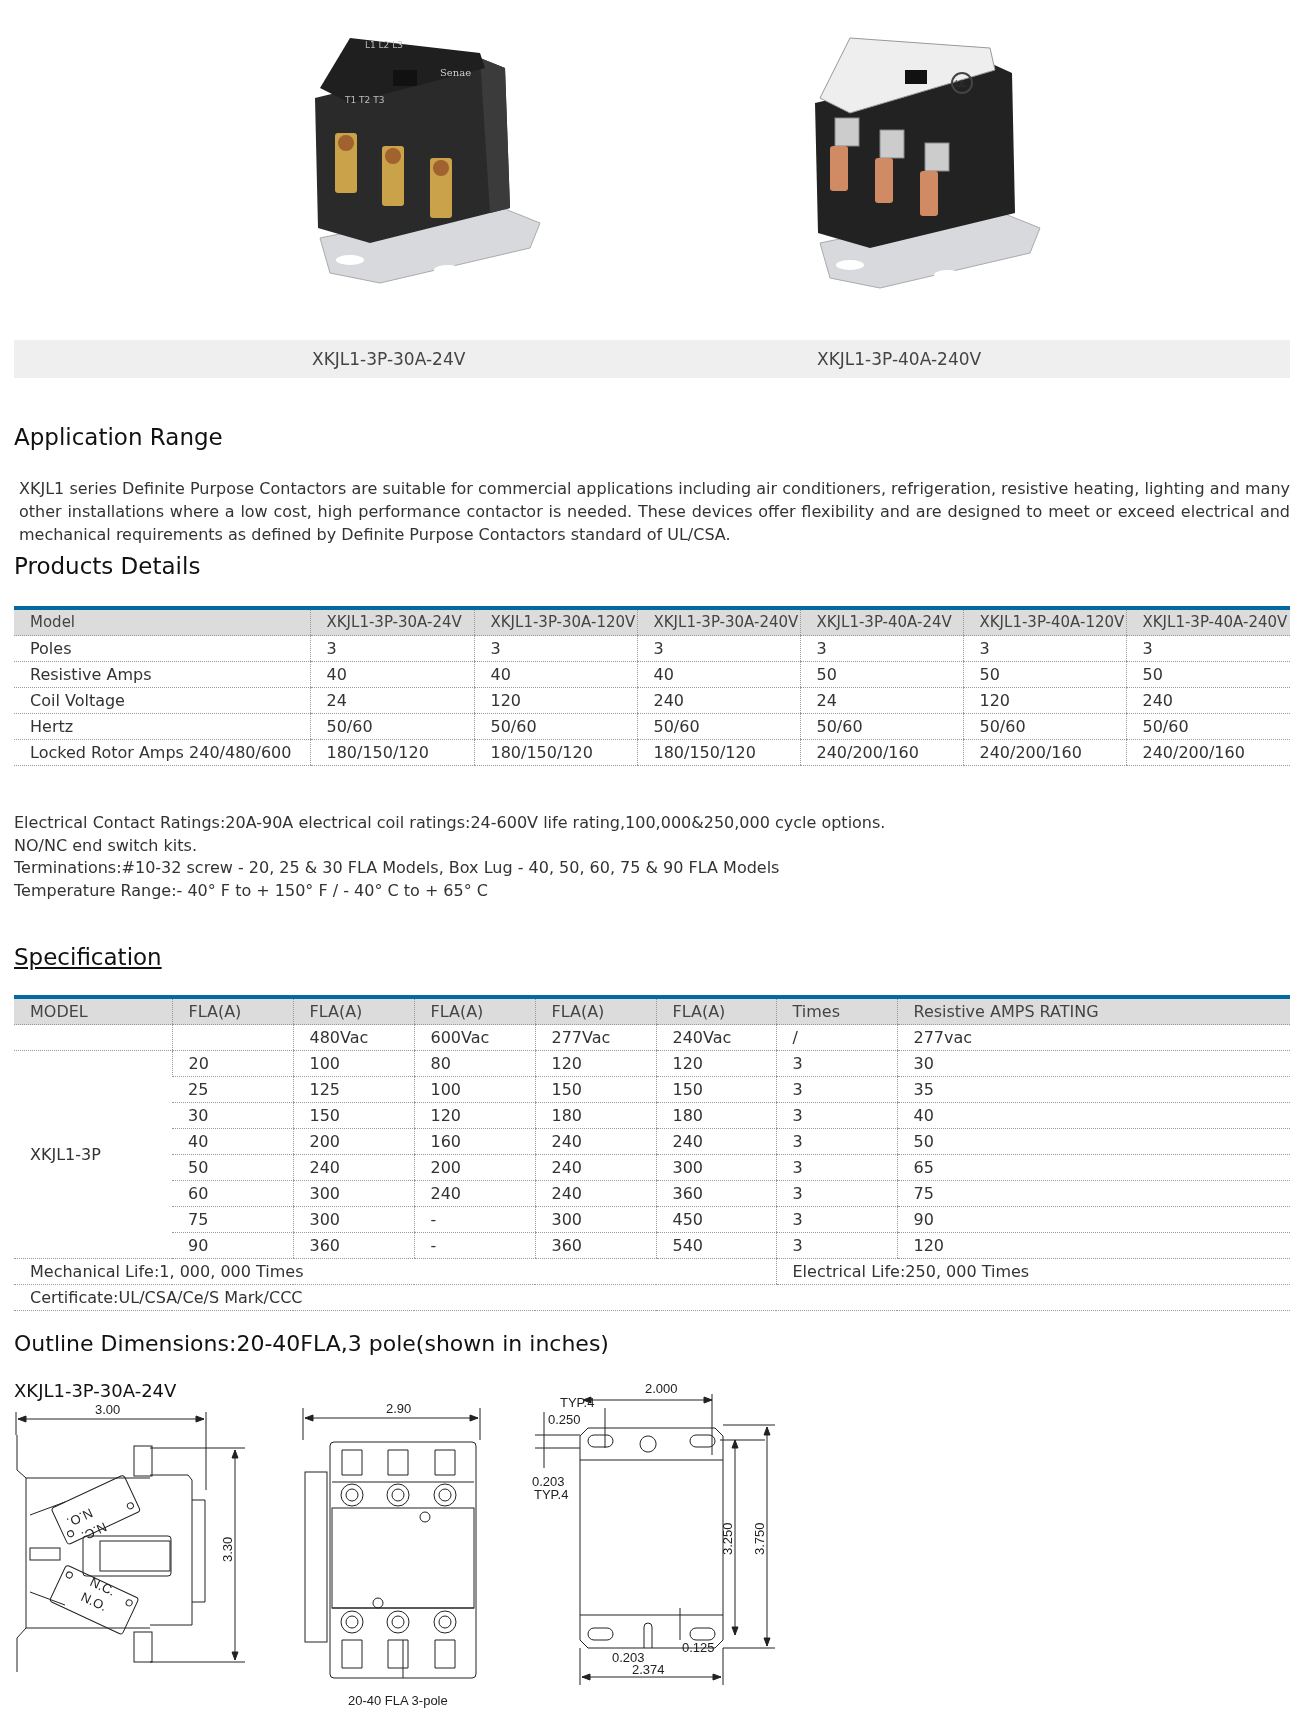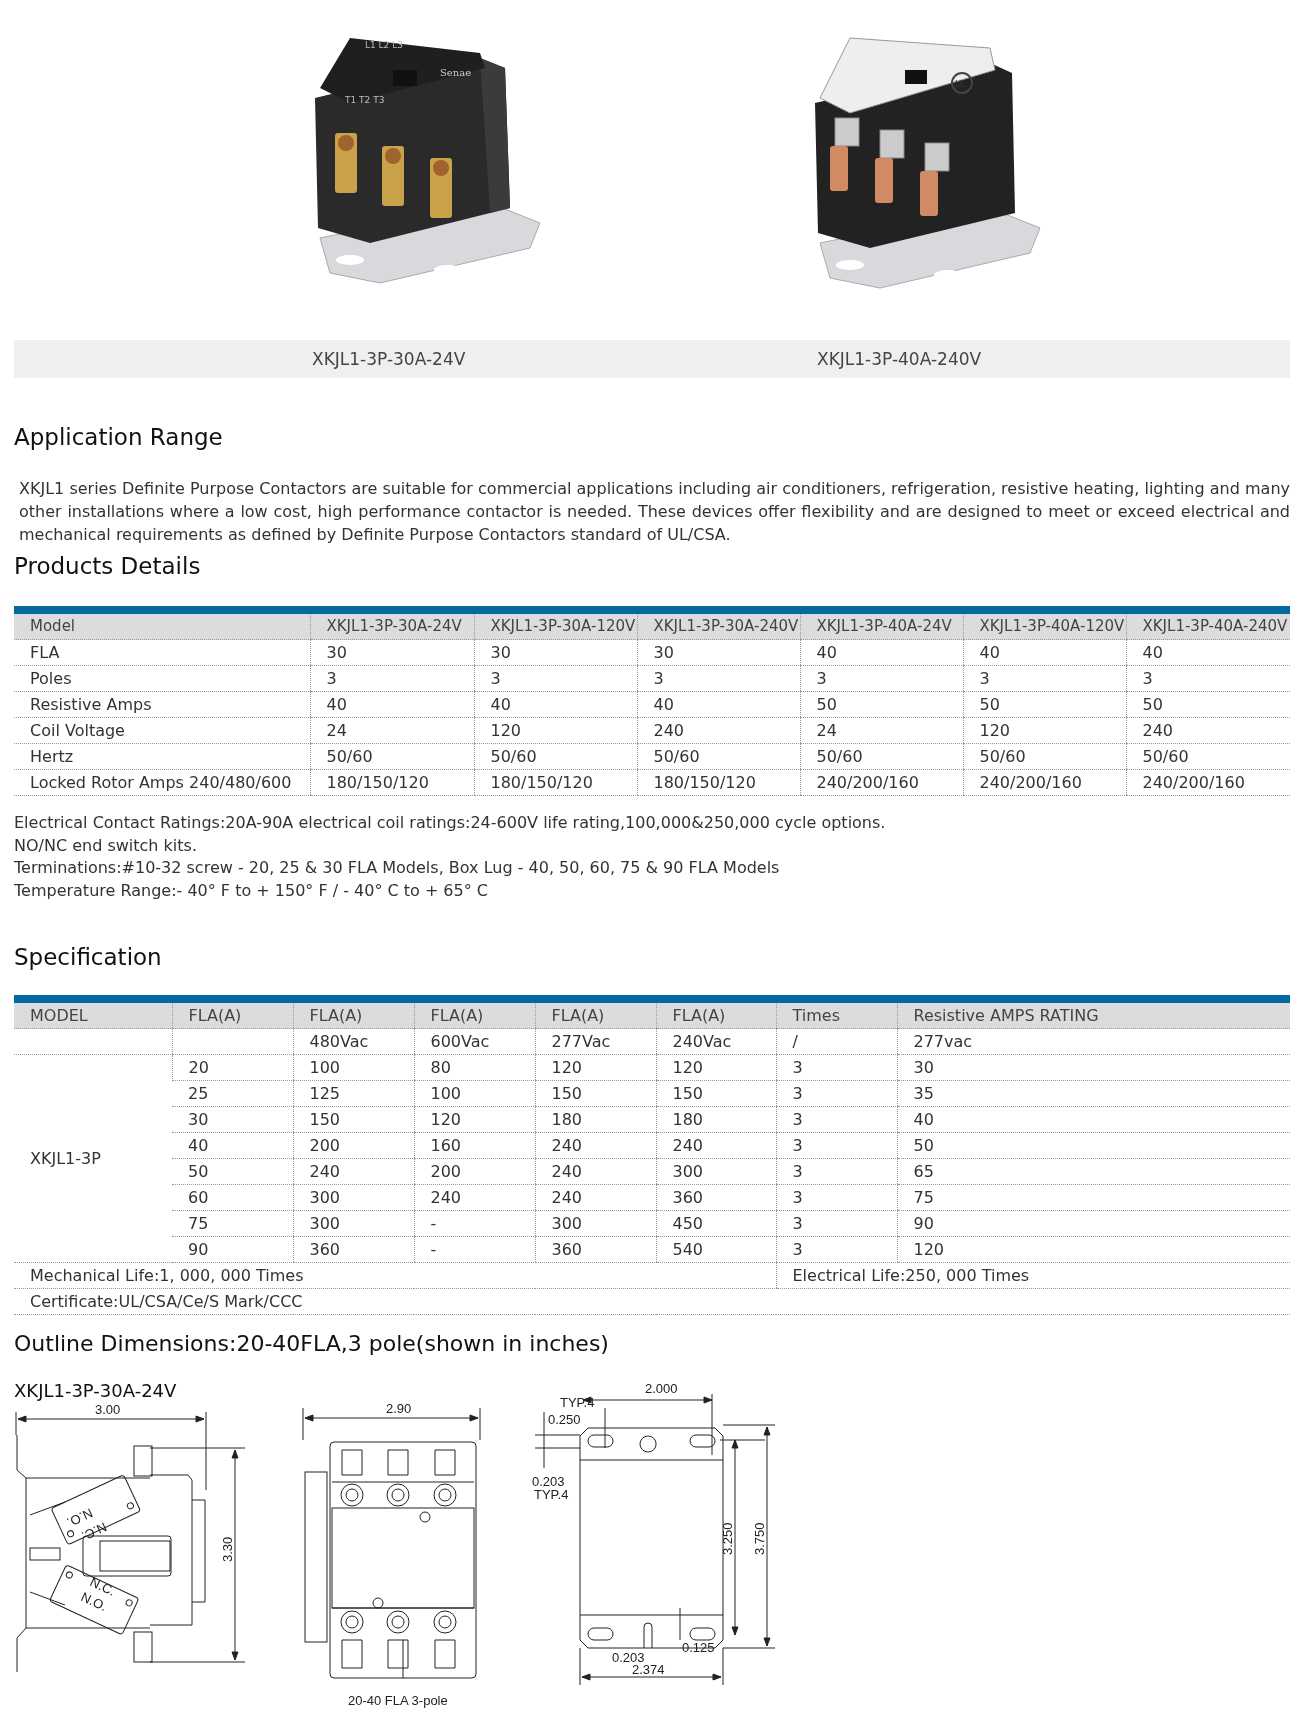--- a/index.html
+++ b/index.html
@@ -15,21 +15,21 @@
                  background: #efefef; }
   .caption-bar span { position: absolute; top: 9px; font-size: 17px; color: #444; }
 
   h2.sec { position: absolute; margin: 0; font-weight: normal; font-size: 23px; color: #111; left: 14px; }
 
   .para { position: absolute; left: 19px; width: 1271px; font-size: 16px; line-height: 23px;
           color: #333; text-align: justify; margin: 0; }
 
   
   table.grid { position: absolute; left: 14px; width: 1276px; border-collapse: collapse;
-               font-size: 16px; color: #333; border-top: 8px solid #0369a1; }
+               font-size: 16px; color: #333; border-top: 4px solid #0369a1; }
   table.grid td { border-bottom: 1px dotted #999; border-left: 1px dotted #999; padding: 0 0 0 16px;
                   height: 25px; line-height: 25px; white-space: nowrap; vertical-align: middle; }
   table.grid td:first-child { border-left: none; }
   table.grid tr.head td { background: #dcdcdc; color: #444; }
   table.pd td { padding-left: 16px; }
   table.pd tr.head td { font-size: 15px; }
 
   .notes { position: absolute; left: 14px; top: 812px; font-size: 16px; line-height: 22.5px; color: #333; }
   .notes div { white-space: nowrap; }
 
@@ -104,29 +104,20 @@
       <tr class="head">
     <td>Model</td>
     <td>XKJL1-3P-30A-24V</td>
     <td>XKJL1-3P-30A-120V</td>
     <td>XKJL1-3P-30A-240V</td>
     <td>XKJL1-3P-40A-24V</td>
     <td>XKJL1-3P-40A-120V</td>
     <td>XKJL1-3P-40A-240V</td>
   </tr>
   <tr>
-    <td>FLA</td>
-    <td>30</td>
-    <td>30</td>
-    <td>30</td>
-    <td>40</td>
-    <td>40</td>
-    <td>40</td>
-  </tr>
-  <tr>
     <td>Poles</td>
     <td>3</td>
     <td>3</td>
     <td>3</td>
     <td>3</td>
     <td>3</td>
     <td>3</td>
   </tr>
   <tr>
     <td>Resistive Amps</td>
@@ -167,21 +158,21 @@
 </tbody>
   </table>
 
 <div class="notes">
   <div>Electrical Contact Ratings:20A-90A electrical coil ratings:24-600V life rating,100,000&amp;250,000 cycle options.</div>
   <div>NO/NC end switch kits.</div>
   <div>Terminations:#10-32 screw - 20, 25 &amp; 30 FLA Models, Box Lug - 40, 50, 60, 75 &amp; 90 FLA Models</div>
   <div>Temperature Range:- 40° F to + 150° F / - 40° C to + 65° C</div>
 </div>
 
-<h2 class="sec" style="top:944px;">Specification</h2>
+<h2 class="sec" style="top:944px;text-decoration:underline;">Specification</h2>
 
 <table class="grid spec" style="top:995px;">
   <colgroup>
     <col style="width:158px">
       <col style="width:121px">
       <col style="width:121px">
       <col style="width:121px">
       <col style="width:121px">
       <col style="width:120px">
       <col style="width:121px">

